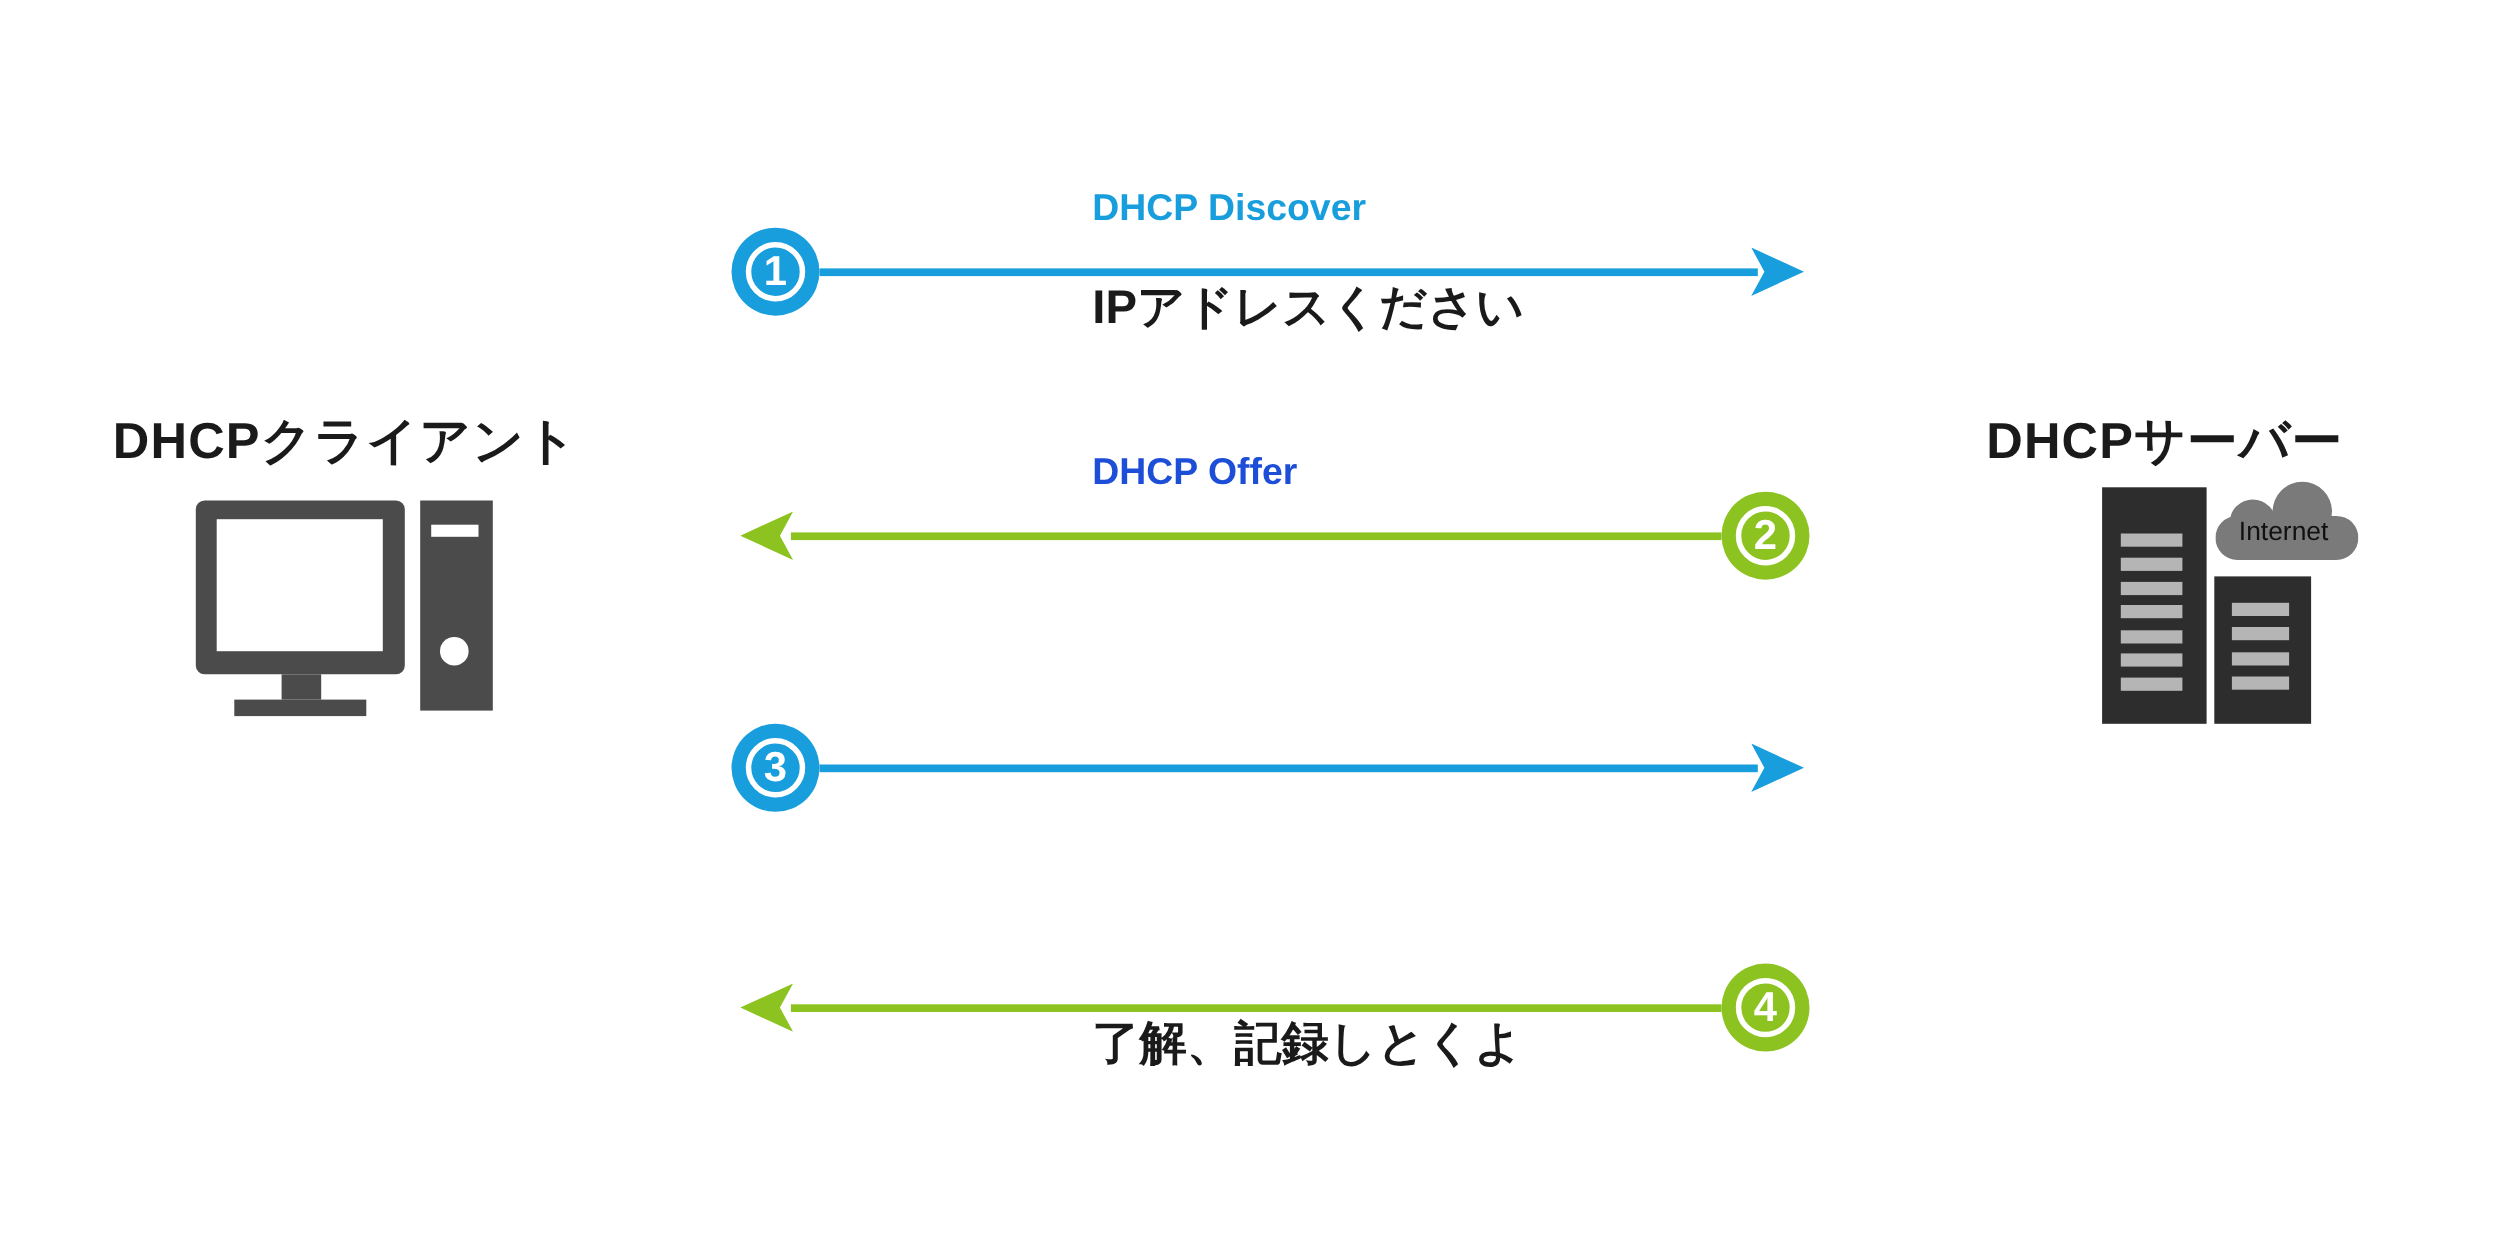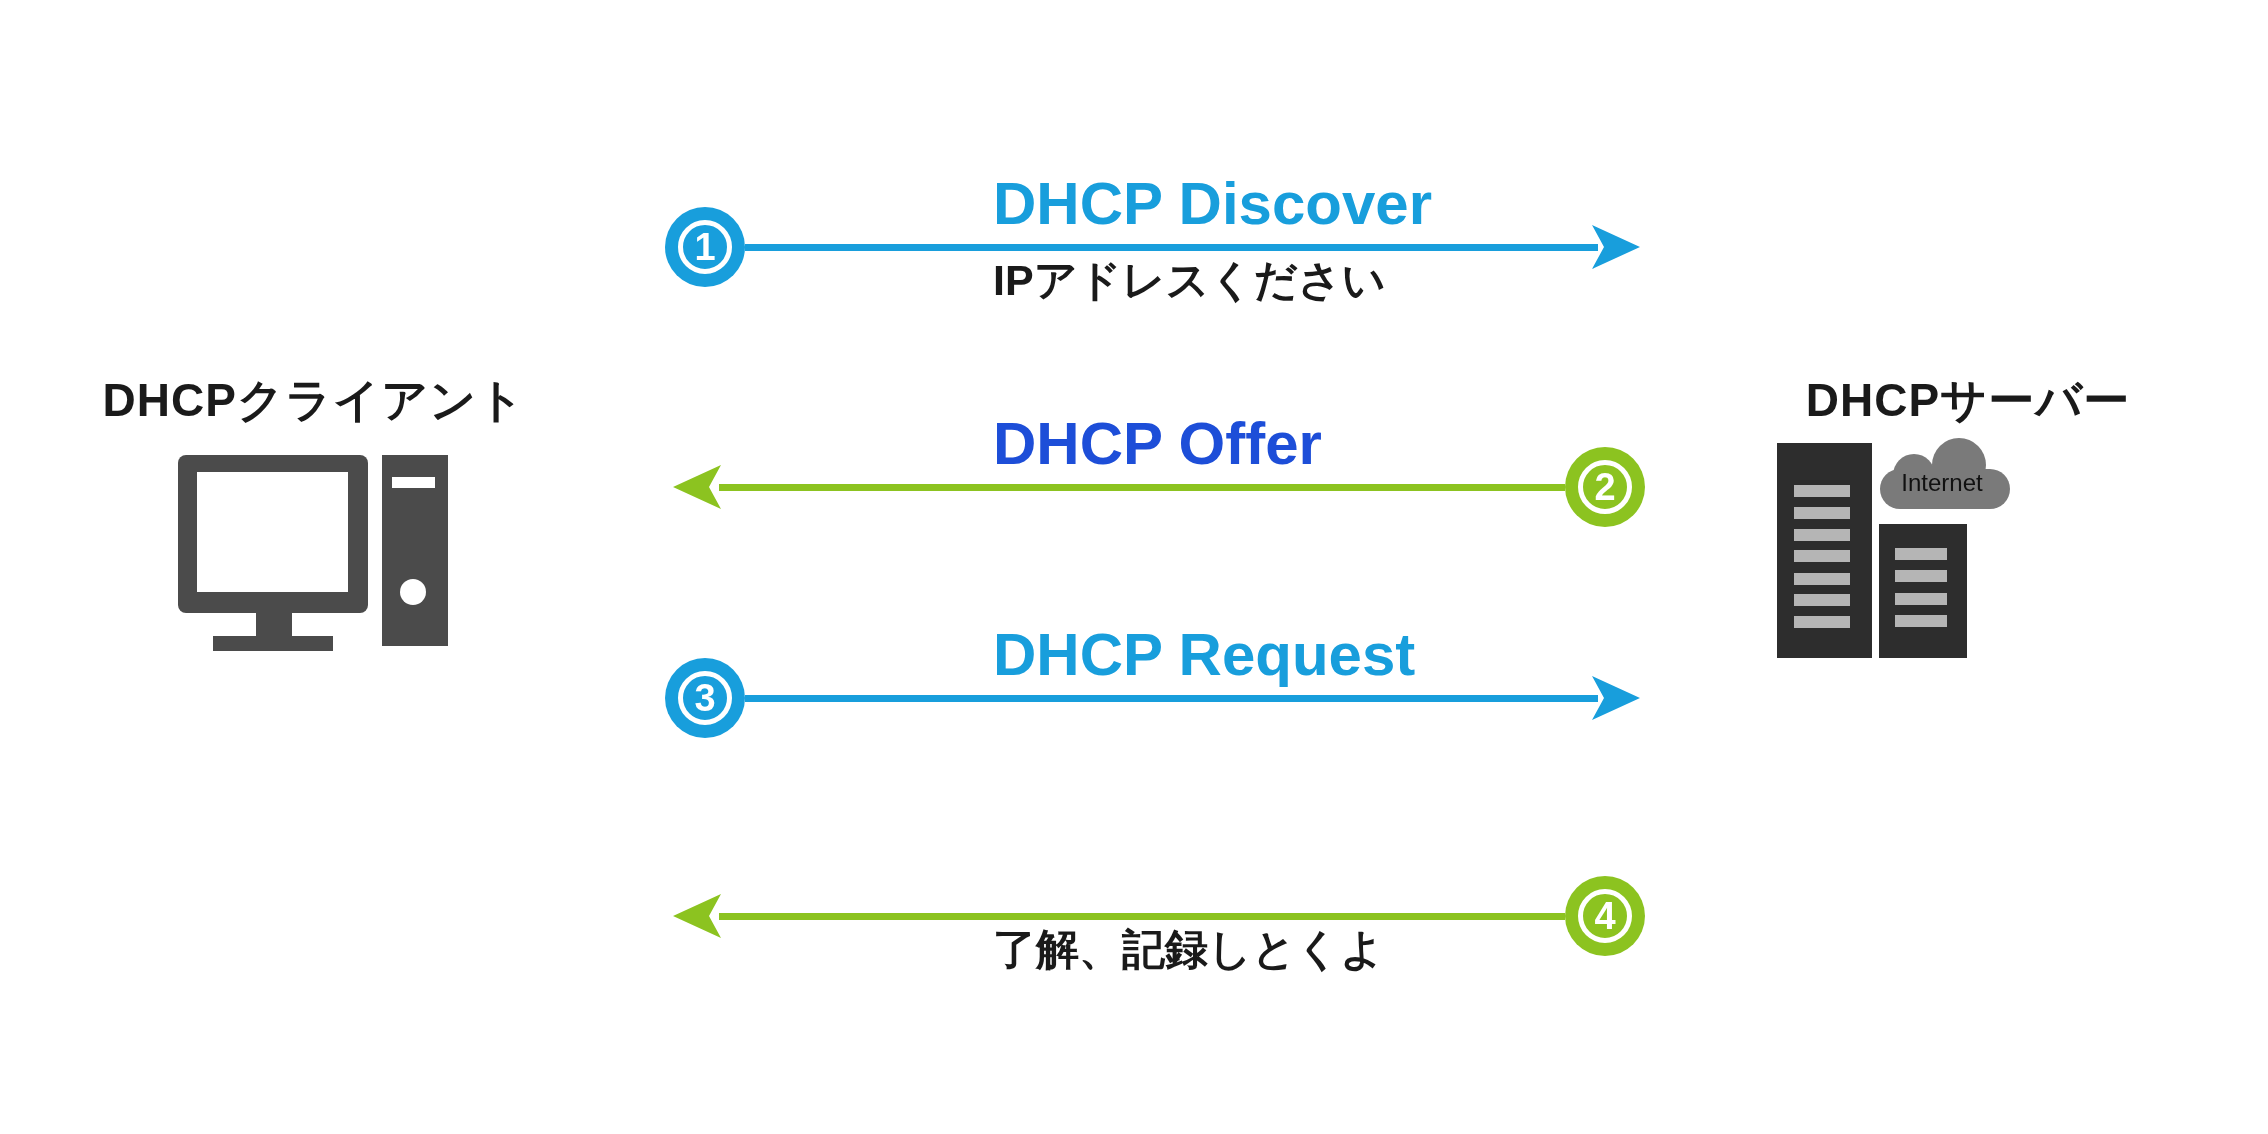--- a/index.html
+++ b/index.html
@@ -18,39 +18,39 @@
   .monitor { left:0; top:0; width:190px; height:158px; border-radius:8px; }
   .screen  { left:19px; top:17px; width:151px; height:120px; background:#ffffff; position:absolute; }
   .stand-neck { left:78px; top:158px; width:36px; height:23px; }
   .stand-base { left:35px; top:181px; width:120px; height:15px; }
   .tower { left:204px; top:0; width:66px; height:191px; }
   .tower-slit { position:absolute; left:214px; top:22px; width:43px; height:11px; background:#ffffff; }
   .tower-button { position:absolute; left:222px; top:124px; width:26px; height:26px;
                   border-radius:50%; background:#ffffff; }
 
   
-  #server-icon { position:absolute; left:1777px; top:437px; width:235px; height:221px; }
+  #server-icon { position:absolute; left:1911px; top:437px; width:235px; height:221px; }
   .srv-tower { position:absolute; background:#2d2d2d; }
   .srv-tall  { left:0; top:6px; width:95px; height:215px; }
   .srv-short { left:102px; top:87px; width:88px; height:134px; }
   .srv-slot { position:absolute; background:#b5b5b5; height:12px; }
   .slot-a { left:17px; width:56px; }
   .slot-b { left:118px; width:52px; }
   #cloud-svg { position:absolute; left:103px; top:0; }
 
   
   .msg { position:absolute; left:660px; width:1010px; height:180px; }
   .num-badge { position:absolute; top:50px; width:80px; height:80px; border-radius:50%;
                display:flex; align-items:center; justify-content:center; }
   .num-ring { width:54px; height:54px; border:5px solid #ffffff; border-radius:50%;
               display:flex; align-items:center; justify-content:center; }
   .num-ring span { color:#ffffff; font-size:38px; font-weight:700; line-height:1; }
   .arrow-line { position:absolute; top:87px; height:7px; }
   .arrow-head { position:absolute; top:68px; width:48px; height:44px; }
-  .msg-title { position:absolute; left:333px; top:14px; font-size:60px; font-weight:700;
+  .msg-title { position:absolute; left:333px; top:14px; font-size:34px; font-weight:700;
                line-height:1.1; white-space:nowrap;text-align:center; }
   .msg-subtitle { position:absolute; left:333px; top:100px; font-size:43px; font-weight:700;
                   color:#1a1a1a; line-height:1.1; white-space:nowrap; }
 
   .msg.to-right .num-badge { left:5px; }
   .msg.to-right .arrow-line { left:85px; width:853px; }
   .msg.to-right .arrow-head { left:932px; }
   .msg.to-left .num-badge { left:905px; }
   .msg.to-left .arrow-line { left:59px; width:846px; }
   .msg.to-left .arrow-head { left:13px; }
@@ -131,21 +131,20 @@
 <div class="msg to-right" id="msg-3">
   <div class="num-badge" style="background-color: rgb(24, 158, 220);">
     <div class="num-ring">
       <span>3</span>
     </div>
   </div>
   <div class="arrow-line" style="background-color: rgb(24, 158, 220);"></div>
   <svg class="arrow-head" viewBox="0 0 48 44">
     <polygon points="0,0 48,22 0,44 12,22" style="fill: rgb(24, 158, 220);"></polygon>
   </svg>
-  <div class="msg-title" style="color: rgb(24, 158, 220);">DHCP Request</div>
 </div>
 
 <div class="msg to-left" id="msg-4">
   <div class="num-badge" style="background-color: rgb(140, 195, 32);">
     <div class="num-ring">
       <span>4</span>
     </div>
   </div>
   <div class="arrow-line" style="background-color: rgb(140, 195, 32);"></div>
   <svg class="arrow-head" viewBox="0 0 48 44">

